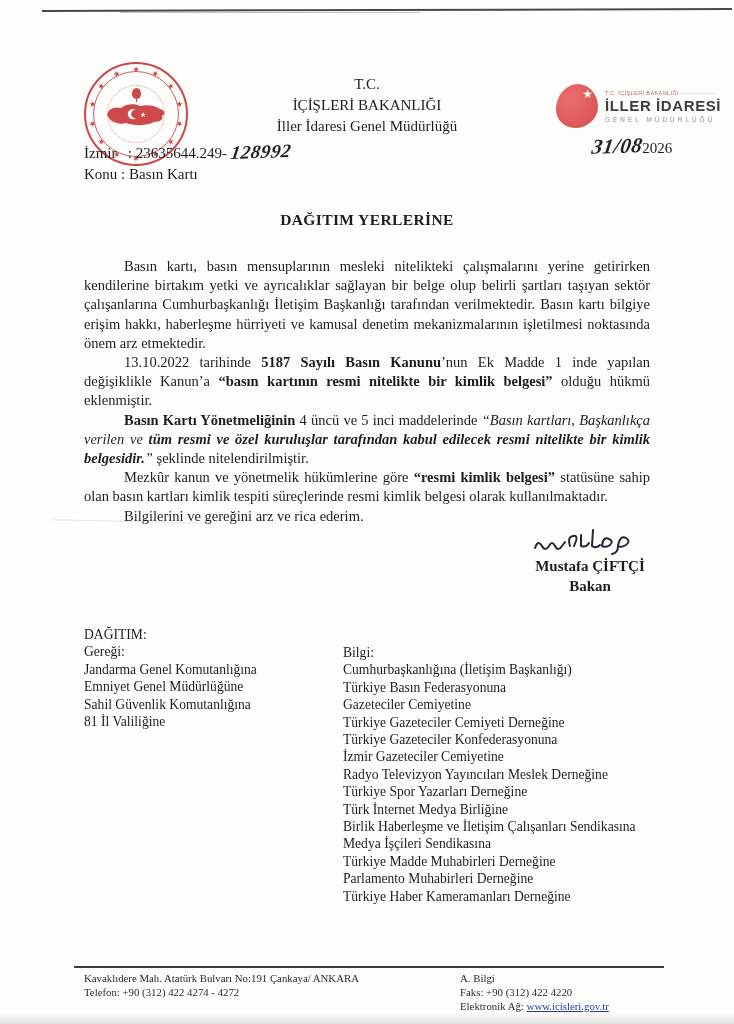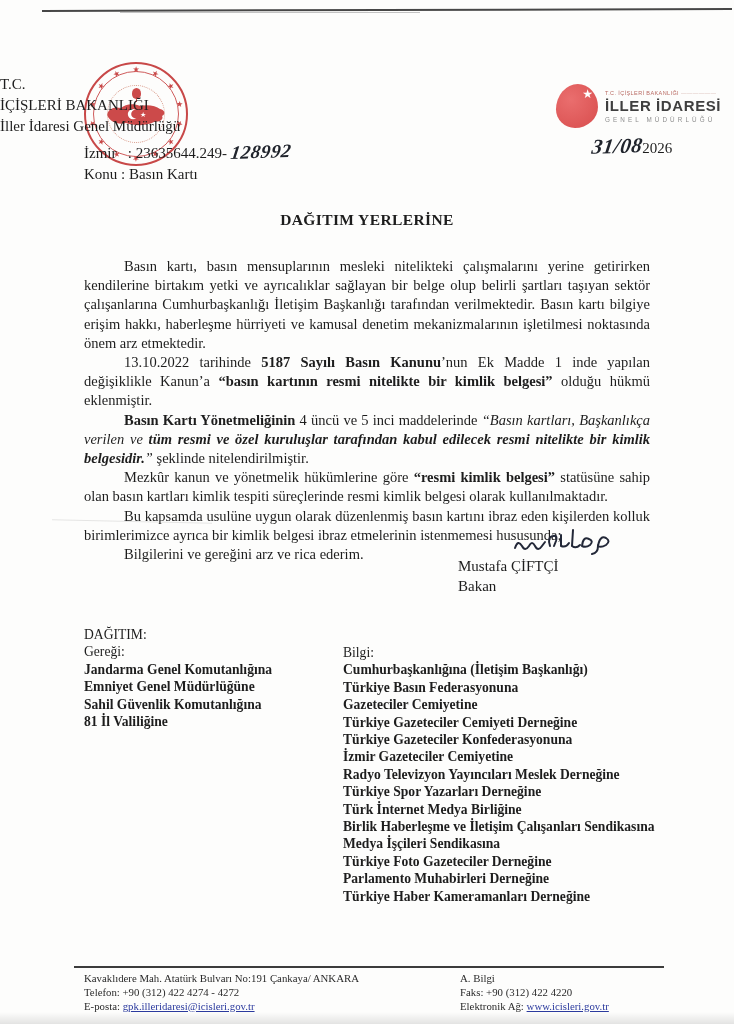--- a/index.html
+++ b/index.html
@@ -14,21 +14,21 @@
   
   .emblem{position:absolute;left:84px;top:62px;width:104px;height:104px;border:2.5px solid #c84848;border-radius:50%;box-sizing:border-box;}
   .emblem::before{content:'';position:absolute;inset:7px;border:1.2px solid #cf5b5b;border-radius:50%;}
   .emblem::after{content:'';position:absolute;inset:21px;border:1px dotted #d99a8a;border-radius:50%;}
   .emb-star{position:absolute;left:50%;top:50%;width:8px;height:8px;margin:-4px 0 0 -4px;font-size:8px;line-height:8px;color:#c84848;text-align:center;}
   .emb-center{position:absolute;left:50%;top:50%;transform:translate(-50%,-38%);}
   .emb-balloon{position:absolute;left:50%;top:24px;width:9px;height:11px;margin-left:-4.5px;background:#cc4a4a;border-radius:50% 50% 45% 45%;}
   .emb-balloon::after{content:'';position:absolute;left:4px;top:10px;width:1px;height:4px;background:#cc4a4a;}
 
   
-  .hdr-center{position:absolute;top:74px;left:0;right:0;font-size:15px;line-height:21px;}
+  .hdr-center{position:absolute;top:74px;left:0;right:0;text-align:center;font-size:15px;line-height:21px;}
   
   .logo-right{position:absolute;left:556px;top:84px;width:172px;display:flex;align-items:center;gap:7px;}
   .logo-blob{position:relative;width:42px;height:44px;background:radial-gradient(circle at 35% 35%, #ea6e6e, #d84d4d);
              border-radius:52% 48% 55% 45% / 58% 52% 48% 42%;flex:0 0 auto;}
   .logo-blob .star{position:absolute;top:3px;right:5px;color:#fff;font-size:12px;}
   .logo-text{display:flex;flex-direction:column;}
   .logo-small{font-family:"Liberation Sans",sans-serif;font-size:5.5px;letter-spacing:.4px;color:#b96a62;white-space:nowrap;}
   .logo-small .dashes{color:#d8b9b4;}
   .logo-title{font-family:"Liberation Sans",sans-serif;font-weight:bold;font-size:15px;letter-spacing:.6px;color:#3f3f3f;white-space:nowrap;margin-top:1px;}
   .logo-sub{font-family:"Liberation Sans",sans-serif;font-size:6.3px;letter-spacing:3.1px;color:#8e8e8e;margin-top:2px;white-space:nowrap;}
@@ -41,27 +41,27 @@
 
   .doc-title{position:absolute;top:211px;left:0;right:0;text-align:center;font-weight:600;font-size:15.5px;letter-spacing:.4px;}
 
   
   .body-text{position:absolute;left:84px;top:257px;width:566px;text-align:justify;font-size:14.5px;line-height:19.2px;}
   .body-text p.para{margin:0;text-indent:40px;}
   .para .b{font-weight:bold;}
   .para .i{font-style:italic;}
 
   
-  .signature{position:absolute;left:458px;top:522px;width:224px;font-size:15px;line-height:20px;}
+  .signature{position:absolute;left:478px;top:522px;width:224px;text-align:center;font-size:15px;line-height:20px;font-weight:bold;}
   .signature svg{display:block;margin:0 auto -2px auto;}
 
   
   .distribution{position:absolute;left:84px;top:626px;font-size:13.6px;line-height:17.4px;}
   .bilgi-col{position:absolute;left:343px;top:644px;font-size:13.6px;line-height:17.4px;}
-  .dist-item{white-space:nowrap;font-weight:bold;}
+  .dist-item{white-space:nowrap;}
 
   
   .footer-line{position:absolute;top:966px;left:74px;right:70px;height:2px;background:#3c3c3c;}
   .footer-left{position:absolute;left:84px;top:972px;font-size:10.8px;line-height:13.8px;color:#2a2a2a;}
   .footer-right{position:absolute;left:460px;top:972px;font-size:10.8px;line-height:13.8px;color:#2a2a2a;}
   a.link{color:#2b3a9e;text-decoration:underline;cursor:pointer;}
 </style>
 </head>
 <body>
 
@@ -128,21 +128,20 @@
     <span class="handwrite">31/08</span><span>2026</span>
   </div>
 
   <div class="doc-title">DAĞITIM YERLERİNE</div>
 
   <div class="body-text">
       <p class="para"><span>Basın kartı, basın mensuplarının mesleki nitelikteki çalışmalarını yerine getirirken kendilerine birtakım yetki ve ayrıcalıklar sağlayan bir belge olup belirli şartları taşıyan sektör çalışanlarına Cumhurbaşkanlığı İletişim Başkanlığı tarafından verilmektedir. Basın kartı bilgiye erişim hakkı, haberleşme hürriyeti ve kamusal denetim mekanizmalarının işletilmesi noktasında önem arz etmektedir.</span></p>
       <p class="para"><span>13.10.2022 tarihinde </span><span class="b">5187 Sayılı Basın Kanunu</span><span>’nun Ek Madde 1 inde yapılan değişiklikle Kanun’a </span><span class="b">“basın kartının resmi nitelikte bir kimlik belgesi”</span><span> olduğu hükmü eklenmiştir.</span></p>
       <p class="para"><span class="b">Basın Kartı Yönetmeliğinin</span><span> 4 üncü ve 5 inci maddelerinde </span><span class="i">“Basın kartları, Başkanlıkça verilen ve </span><span class="b i">tüm resmi ve özel kuruluşlar tarafından kabul edilecek resmi nitelikte bir kimlik belgesidir.</span><span class="i">”</span><span> şeklinde nitelendirilmiştir.</span></p>
       <p class="para"><span>Mezkûr kanun ve yönetmelik hükümlerine göre </span><span class="b">“resmi kimlik belgesi”</span><span> statüsüne sahip olan basın kartları kimlik tespiti süreçlerinde resmi kimlik belgesi olarak kullanılmaktadır.</span></p>
-      <p class="para"><span>Bu kapsamda usulüne uygun olarak düzenlenmiş basın kartını ibraz eden kişilerden kolluk birimlerimizce ayrıca bir kimlik belgesi ibraz etmelerinin istenmemesi hususunda;</span></p>
       <p class="para"><span>Bilgilerini ve gereğini arz ve rica ederim.</span></p>
     </div>
 
   <div class="signature">
     <svg width="118" height="36" viewBox="0 0 118 36">
       <path d="M4 26 q3 -9 7 -2 q3 6 7 0 q3 -6 6 0 q3 6 7 0 l3 -4 m5 4 q-3 -9 3 -10 q5 -1 3 5 l-2 5 m7 0 l0 -11 m0 11 q5 2 8 -3 m4 -13 l-1 16 q4 3 8 -1 m2 1 q1 -10 7 -7 q5 2 1 6 q-4 3 -8 1 m16 0 q2 -11 8 -8 q5 3 0 7 q-5 3 -8 1 q0 7 -6 8" stroke="#232838" stroke-width="2" fill="none" stroke-linecap="round"></path>
     </svg>
     <div>Mustafa ÇİFTÇİ</div>
     <div>Bakan</div>
   </div>
@@ -164,34 +163,31 @@
         <div class="dist-item">Türkiye Basın Federasyonuna</div>
         <div class="dist-item">Gazeteciler Cemiyetine</div>
         <div class="dist-item">Türkiye Gazeteciler Cemiyeti Derneğine</div>
         <div class="dist-item">Türkiye Gazeteciler Konfederasyonuna</div>
         <div class="dist-item">İzmir Gazeteciler Cemiyetine</div>
         <div class="dist-item">Radyo Televizyon Yayıncıları Meslek Derneğine</div>
         <div class="dist-item">Türkiye Spor Yazarları Derneğine</div>
         <div class="dist-item">Türk İnternet Medya Birliğine</div>
         <div class="dist-item">Birlik Haberleşme ve İletişim Çalışanları Sendikasına</div>
         <div class="dist-item">Medya İşçileri Sendikasına</div>
-        <div class="dist-item">Türkiye Foto Gazeteciler Derneğine</div>
+        <div class="dist-item">Türkiye Madde Muhabirleri Derneğine</div>
         <div class="dist-item">Parlamento Muhabirleri Derneğine</div>
         <div class="dist-item">Türkiye Haber Kameramanları Derneğine</div>
       </div>
   </div>
 
   <div class="crease"></div>
   <div class="footer-line"></div>
   <div class="footer-left">
     <div>Kavaklıdere Mah. Atatürk Bulvarı No:191 Çankaya/ ANKARA</div>
     <div>Telefon: +90 (312) 422 4274 - 4272</div>
-    <div>
-      <span>E-posta: </span><a class="link">gpk.illeridaresi@icisleri.gov.tr</a>
-    </div>
   </div>
   <div class="footer-right">
     <div>A. Bilgi</div>
     <div>Faks: +90 (312) 422 4220</div>
     <div>
       <span>Elektronik Ağ: </span><a class="link">www.icisleri.gov.tr</a>
     </div>
   </div>
 
   <div class="bottom-shade"></div>

